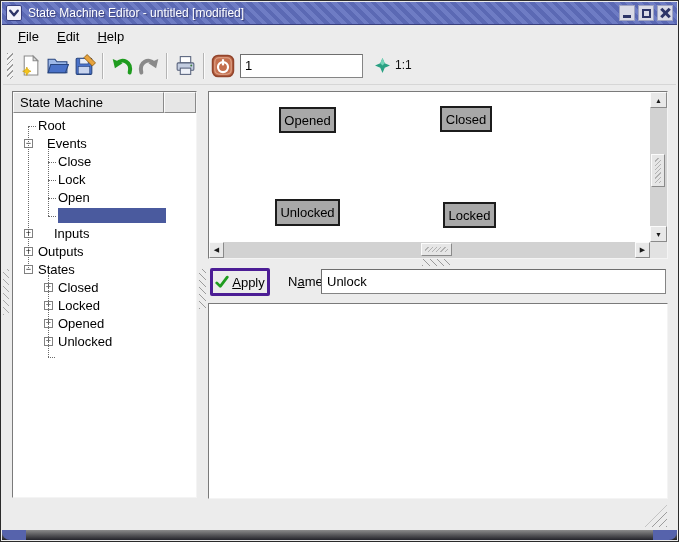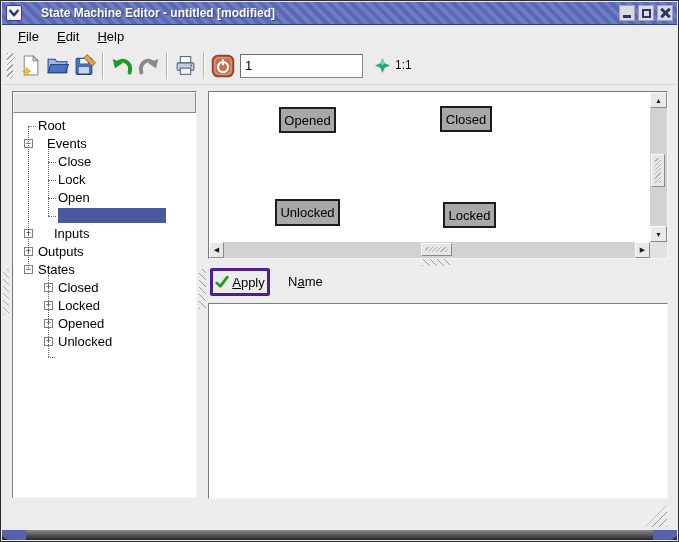--- a/index.html
+++ b/index.html
@@ -12,21 +12,21 @@
   .titlebar {
     position:absolute; left:1px; right:1px; top:1px; height:23px;
     background:repeating-linear-gradient(45deg,#6e7cc4 0 4px,#5b69b4 4px 8px);
     border-bottom:1px solid #39407e; display:flex; align-items:center;
   }
   .app-icon {
     width:16px; height:16px; margin-left:4px; background:#f2f2fa;
     border:1px solid #394080; border-radius:2px; display:flex; align-items:center; justify-content:center;
   }
   .title-text {
-    margin-left:19px; color:#ffffff; font-weight:bold; font-size:12px;
+    margin-left:6px; color:#ffffff; font-weight:normal; font-size:12px;
     text-shadow:1px 1px 1px #3a3f78; white-space:nowrap;
   }
   .win-btns { position:absolute; right:4px; top:3px; display:flex; gap:3px; }
   .win-btn {
     width:16px; height:16px; background:#d9dae6; border:1px solid #9fa3c0;
     display:flex; align-items:center; justify-content:center; cursor:pointer;
   }
   .glyph-min { width:8px; height:3px; background:#2c3468; margin-top:6px; }
   .glyph-max { width:9px; height:9px; border:2px solid #2c3468; }
   .glyph-close { position:relative; width:10px; height:10px; }
@@ -266,20 +266,21 @@
         <polygon points="8,0 10.4,5.6 8,8 5.6,5.6" fill="#74d4b8"></polygon>
       </svg>
       <span class="tb-zoom-label">1:1</span>
     </div>
   </div>
 
   <div class="left-frame-grip"></div>
 
   <div class="tree-panel sunken">
     <div class="tree-header">
+      <div class="tree-header-cell main">State Machine</div>
       <div class="tree-header-cell rest"></div>
     </div>
     <div class="tree-body">
       <div class="tree-content" id="tree-content">
           <div class="tree-row" style="top: 4px;">
             <div class="dotline-h" style="top: 9px; left: 15px; width: 8px;"></div>
             <span class="tree-label" style="left: 25px;">Root</span>
           </div>
           <div class="tree-row" style="top: 22px;">
             <div class="dotline-h" style="top: 9px; left: 15px; width: 5px;"></div>
@@ -374,20 +375,21 @@
     <div class="scroll-corner"></div>
   </div>
 
   <div class="apply-btn">
     <svg width="14" height="14" viewBox="0 0 16 16">
       <path d="M2 9 l4 4 L14 2.5" fill="none" stroke="#1f9c1f" stroke-width="3.2" stroke-linecap="round" stroke-linejoin="round"></path>
     </svg>
     <span id="apply-label"><u>A</u>pply</span>
   </div>
   <div class="name-label" id="name-label">N<u>a</u>me</div>
+  <input class="name-input" value="Unlock" style="">
 
   <div class="doc-area sunken"></div>
 
   <div class="statusbar">
     <div class="resize-grip"></div>
   </div>
 
   <div class="bottom-deco">
     <div class="corner-cap left"></div>
     <div class="corner-cap right"></div>

